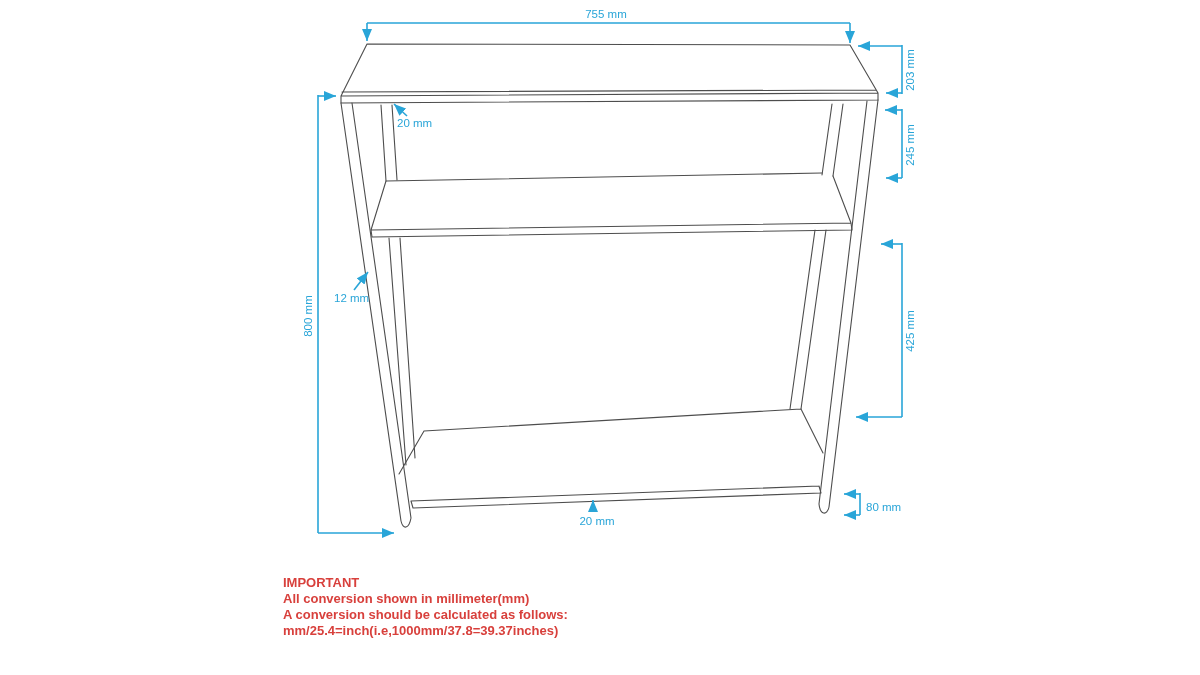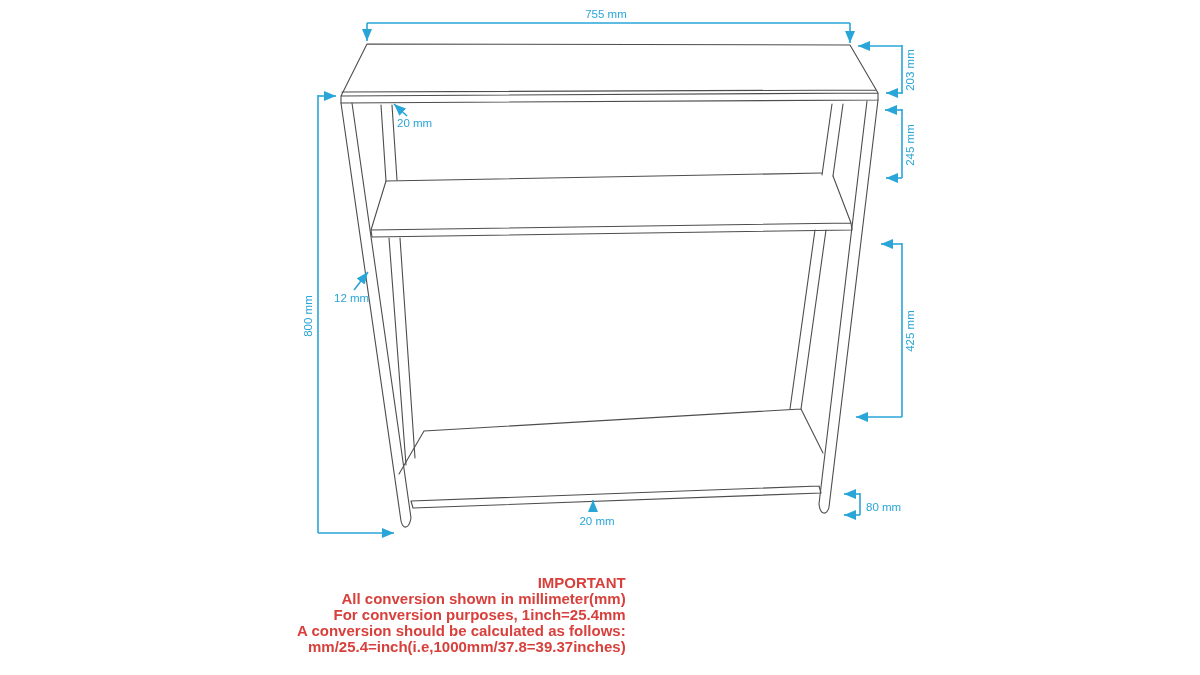--- a/index.html
+++ b/index.html
@@ -2,29 +2,28 @@
 <html><head>
 <meta charset="utf-8">
 <style>
   html,body{margin:0;padding:0;background:#ffffff;}
   #stage{
     position:relative;
     width:1200px;height:675px;
     background:#ffffff;
     overflow:hidden;
     font-family:"Liberation Sans", sans-serif;
-    text-align:right;
   }
   #stage svg{position:absolute;left:0;top:0;}
   .outline{stroke:#4d4d4d;stroke-width:1.1;fill:none;stroke-linejoin:round;stroke-linecap:round;}
   .dim{stroke:#29a5d8;stroke-width:1.6;fill:none;stroke-linecap:butt;}
   .dimtxt{fill:#29a5d8;font-size:11.5px;font-family:"Liberation Sans",sans-serif;}
   #important-note{
-    position:absolute;left:297px;top:575px;
-    color:#d8403c;font-weight:bold;font-size:15px;line-height:16px;
+    position:absolute;left:283px;top:575px;
+    color:#d8403c;font-weight:bold;font-size:13px;line-height:16px;
     letter-spacing:0px;white-space:nowrap;
   }
   #important-note p{margin:0;padding:0;}
 </style>
 </head>
 <body>
 
 <div id="stage">
 
   <svg width="1200" height="675" viewBox="0 0 1200 675">
@@ -129,18 +128,17 @@
 
     <g>
       <line class="dim" x1="593" y1="512" x2="593" y2="500" marker-end="url(#arrC)"></line>
       <text class="dimtxt" x="597" y="525" text-anchor="middle">20 mm</text>
     </g>
   </svg>
 
   <div id="important-note">
     <p>IMPORTANT</p>
     <p>All conversion shown in millimeter(mm)</p>
-    <p>For conversion purposes, 1inch=25.4mm</p>
     <p>A conversion should be calculated as follows:</p>
     <p>mm/25.4=inch(i.e,1000mm/37.8=39.37inches)</p>
   </div>
 
 </div>
 
 </body></html>

